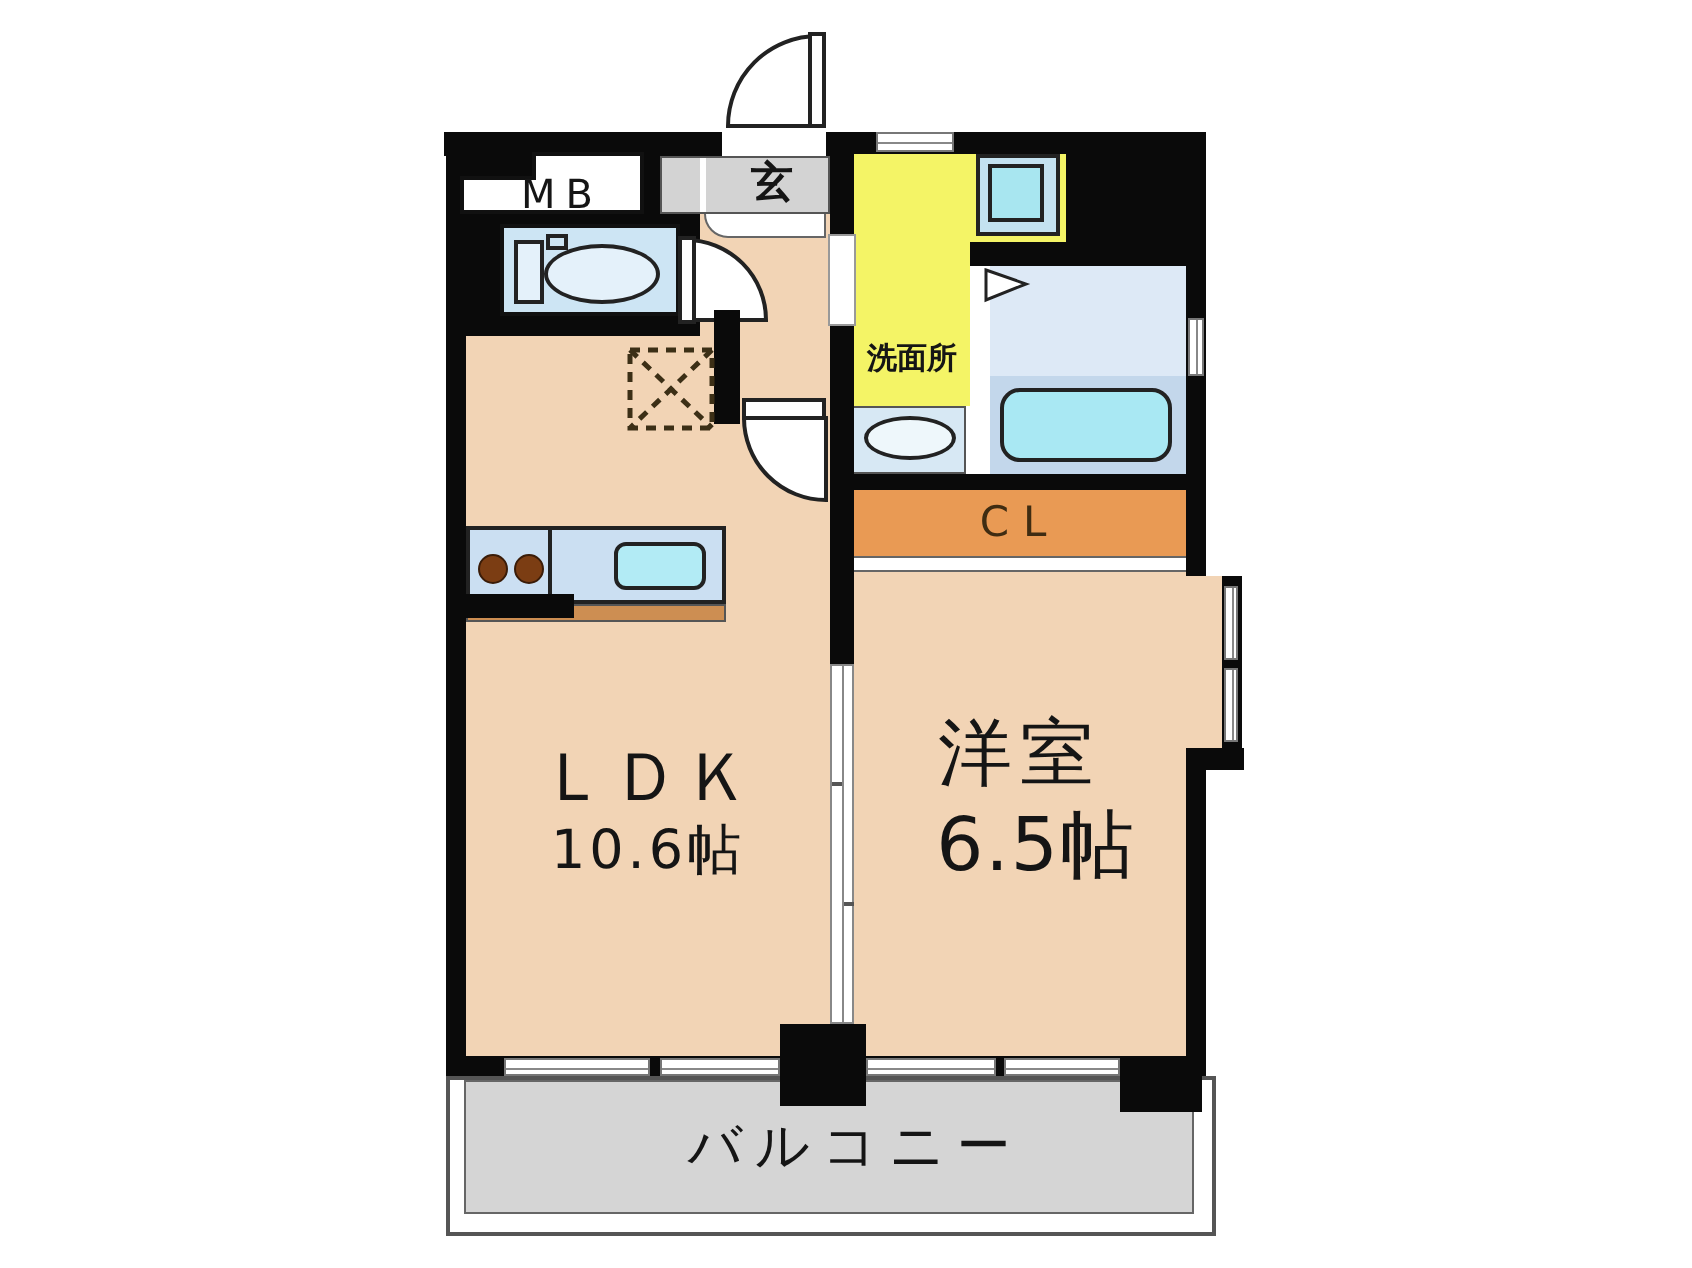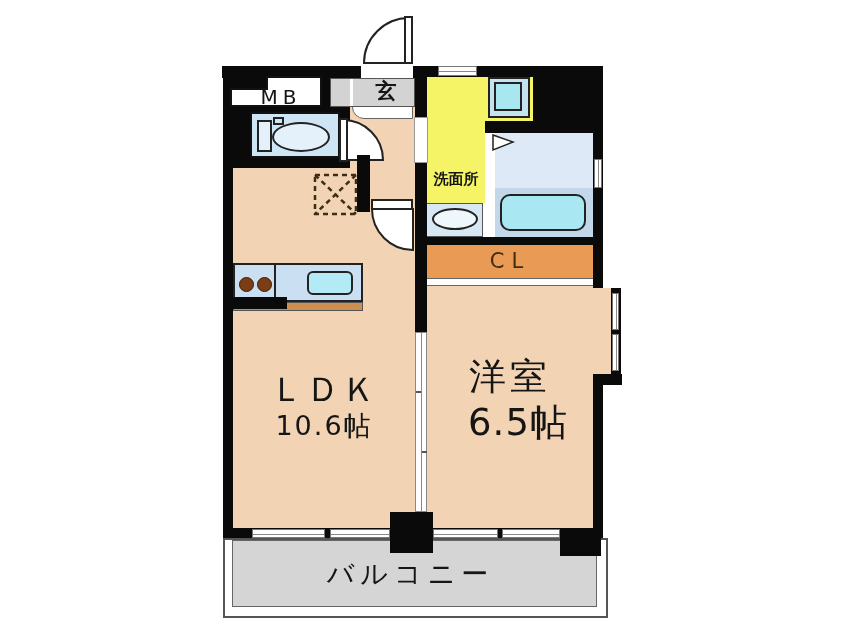--- a/index.html
+++ b/index.html
@@ -129,20 +129,20 @@
   <div class="abs wall" style="left:223px;top:528px;width:380px;height:10px;"></div>
   <div class="abs win win-h" style="left:252px;top:529px;width:73px;height:9px;"></div>
   <div class="abs win win-h" style="left:330px;top:529px;width:60px;height:9px;"></div>
   <div class="abs win win-h" style="left:433px;top:529px;width:65px;height:9px;"></div>
   <div class="abs win win-h" style="left:502px;top:529px;width:58px;height:9px;"></div>
 
   <div class="abs" style="left:223px;top:538px;width:385px;height:80px;background:#fff;border:2px solid #555;"></div>
   <div class="abs" style="left:232px;top:540px;width:365px;height:67px;background:#d5d5d5;border:1px solid #666;"></div>
   <div class="abs wall" style="left:390px;top:512px;width:43px;height:41px;"></div>
   <div class="abs wall" style="left:560px;top:528px;width:41px;height:28px;"></div>
-  <div class="abs label" style="left:228px;top:560px;width:365px;font-size:27px;letter-spacing:6px;font-weight:500;">バルコニー</div>
+  <div class="abs label" style="left:245px;top:560px;width:365px;font-size:27px;letter-spacing:6px;font-weight:500;">バルコニー</div>
 
   <div class="abs label" style="left:233px;top:372px;width:182px;font-size:34px;letter-spacing:2px;">ＬＤＫ</div>
   <div class="abs label" style="left:233px;top:412px;width:182px;font-size:27px;letter-spacing:2px;">10.6帖</div>
   <div class="abs label" style="left:427px;top:358px;width:166px;font-size:37px;letter-spacing:4px;">洋室</div>
   <div class="abs label" style="left:427px;top:404px;width:182px;font-size:37px;letter-spacing:1px;">6.5帖</div>
 
 </div>
 
 </body></html>

